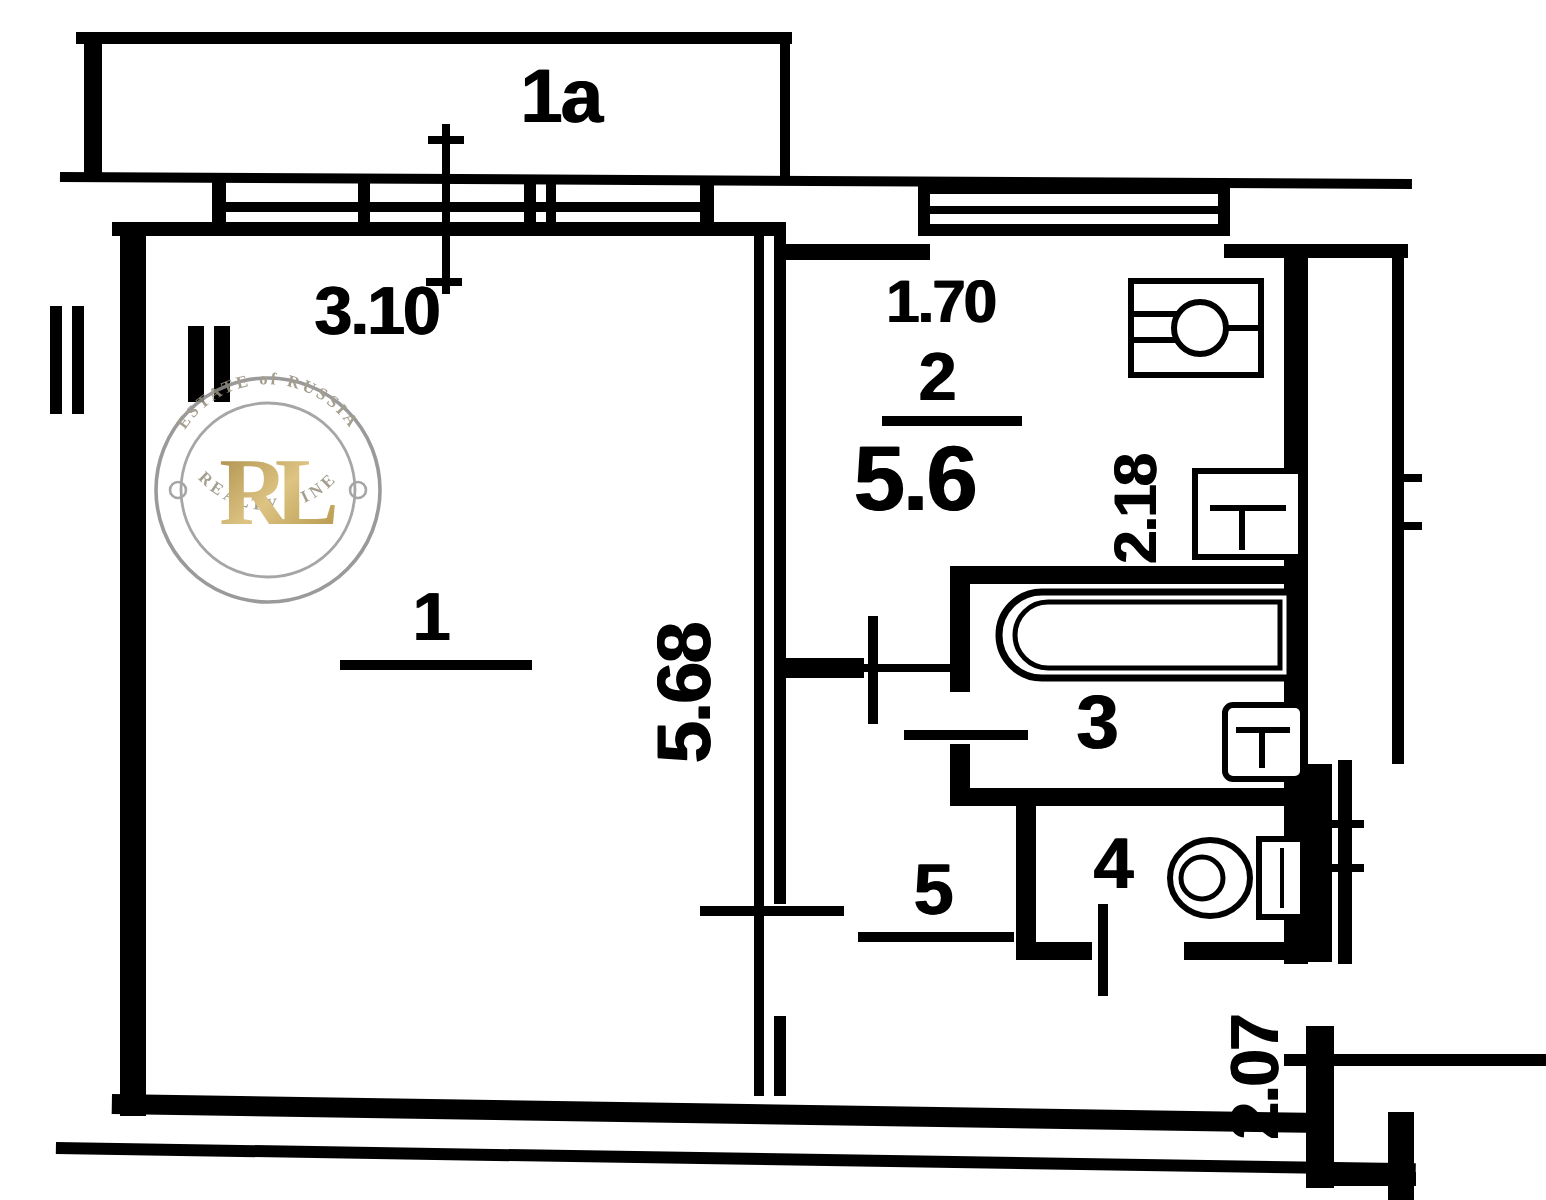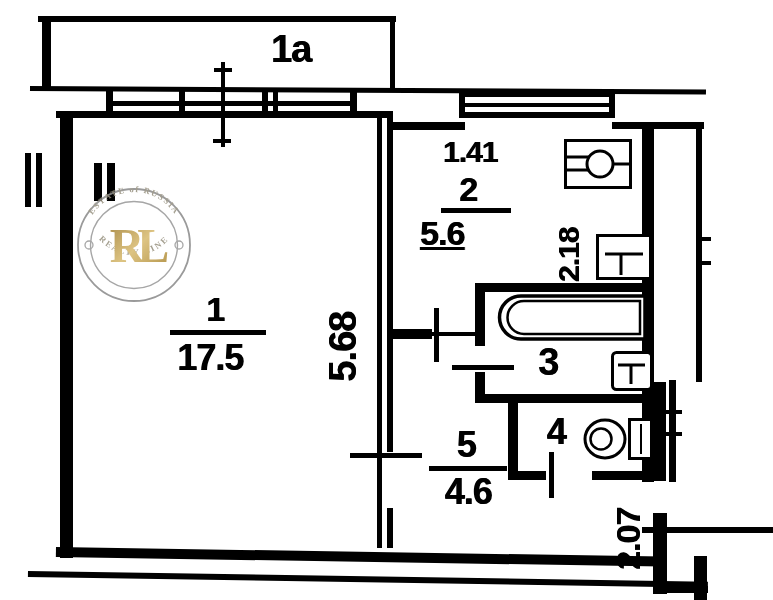--- a/index.html
+++ b/index.html
@@ -141,41 +141,40 @@
       <text font-family="Liberation Serif, serif" font-size="8.5" letter-spacing="1.5" fill="#97917f" font-weight="700">
         <textPath href="#wm-top" startOffset="50%" text-anchor="middle">ESTATE of RUSSIA</textPath>
       </text>
       <text font-family="Liberation Serif, serif" font-size="8.5" letter-spacing="2" fill="#97917f" font-weight="700">
         <textPath href="#wm-bot" startOffset="50%" text-anchor="middle">REALTY LINE</textPath>
       </text>
       <text x="136" y="262" text-anchor="middle" font-family="Liberation Serif, serif" font-weight="700" font-size="48" letter-spacing="-7" fill="url(#goldgrad)">RL</text>
     </g>
   </svg>
 
-  <div class="t" style="left:249px;top:30px;width:62px;font-size:38px;text-align:right;">1a</div>
+  <div class="t" style="left:249px;top:30px;width:62px;font-size:38px;">1a</div>
 
+  <div class="t" style="left:145px;top:139px;width:86px;font-size:34px;">3.10</div>
 
   <div class="t" style="left:195px;top:292px;width:40px;font-size:34px;">1</div>
   <div class="fline" style="left:170px;top:330px;width:96px;"></div>
-  <div class="t" style="left:162px;top:340px;width:96px;font-size:36px;">17.5</div>
 
 
   <div class="t vdim" style="left:295px;top:328px;width:96px;font-size:38px;">5.68</div>
 
-  <div class="t" style="left:428px;top:137px;width:84px;font-size:30px;">1.41</div>
+  <div class="t" style="left:428px;top:137px;width:84px;font-size:30px;">1.70</div>
   <div class="t" style="left:448px;top:172px;width:40px;font-size:34px;">2</div>
   <div class="fline" style="left:441px;top:208px;width:70px;"></div>
-  <div class="t" style="left:402px;top:216px;width:80px;font-size:34px;text-decoration:underline;">5.6</div>
+  <div class="t" style="left:417px;top:216px;width:80px;font-size:46px;">5.6</div>
 
   <div class="t vdim" style="left:533px;top:240px;width:72px;font-size:30px;">2.18</div>
 
   <div class="t" style="left:528px;top:343px;width:40px;font-size:38px;">3</div>
 
   <div class="t" style="left:538px;top:414px;width:36px;font-size:36px;">4</div>
 
   <div class="t" style="left:446px;top:427px;width:40px;font-size:36px;">5</div>
   <div class="fline" style="left:429px;top:466px;width:78px;"></div>
-  <div class="t" style="left:426px;top:474px;width:84px;font-size:36px;">4.6</div>
 
 
   <div class="t vdim" style="left:586px;top:522px;width:84px;font-size:34px;">2.07</div>
 
 </div>
 
 </body></html>

